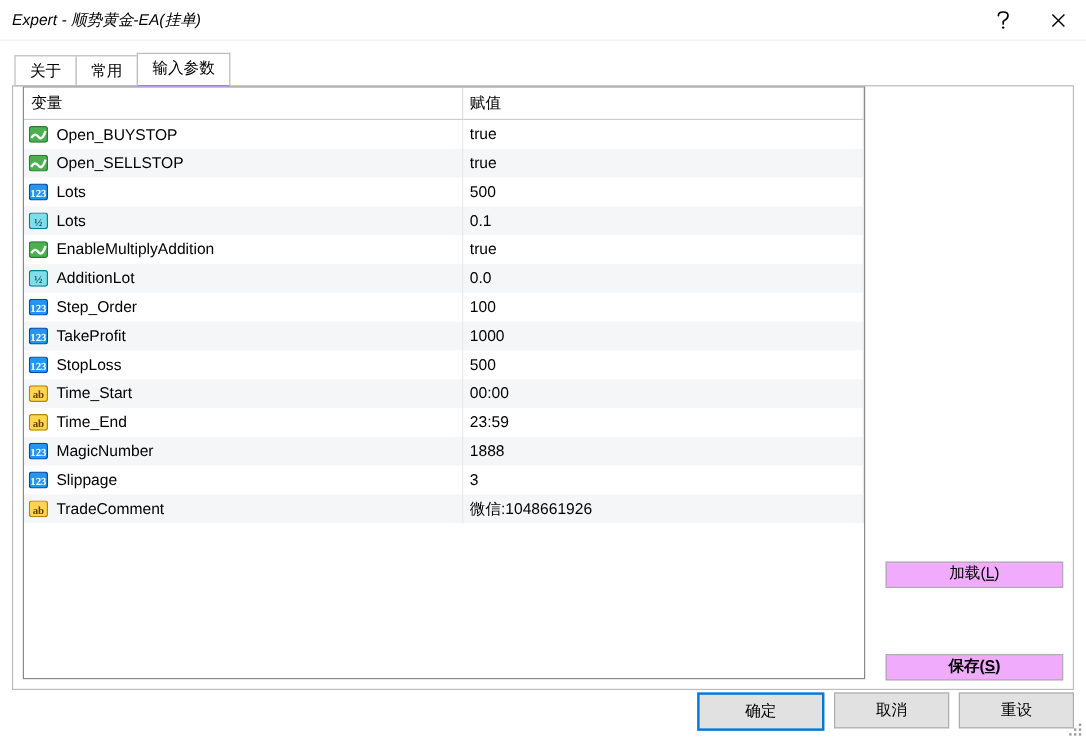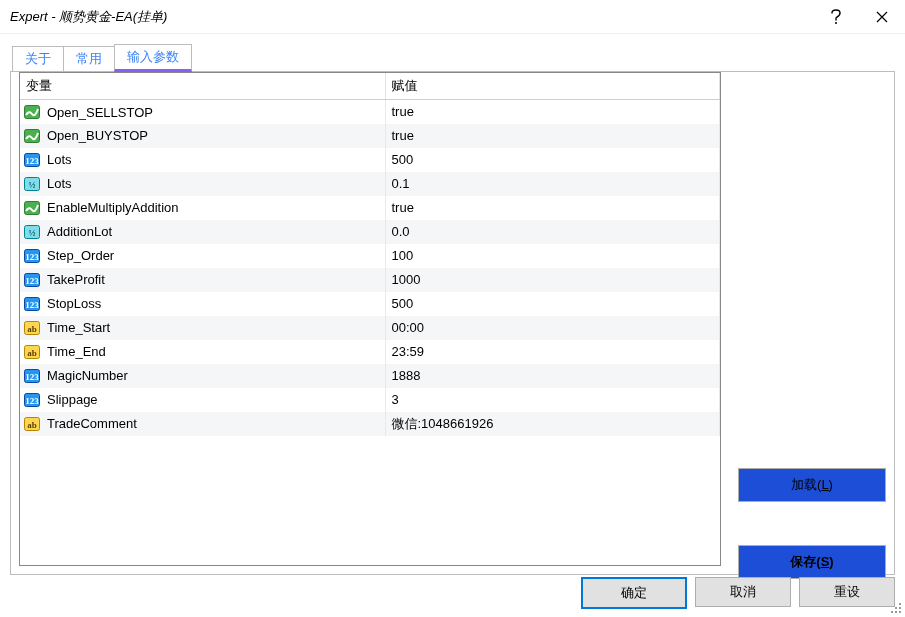--- a/index.html
+++ b/index.html
@@ -46,25 +46,25 @@
   }
   .tab {
     height: 26px;
     line-height: 24px;
     padding: 0 12px;
     border: 1px solid #bcbcbc;
     border-bottom: 1px solid #bcbcbc;
     background: #ffffff;
     margin-right: -1px;
     position: relative;
-    color: #3b82f6;
+    color: #000000;
   }
   .tab.active {
     height: 28px;
-    border-bottom: 3px solid #8b5cf6;
+    border-bottom: 1px solid #8b5cf6;
     z-index: 2;
     background: #ffffff;
   }
 
   
   .tab-page {
     border: 1px solid #bcbcbc;
     height: 504px;
     margin-top: -1px;
     padding: 8px;
@@ -113,24 +113,24 @@
   .col-val  { width: auto; }
 
   
   .glyph svg { display: block; }
 
   
   .side-btn {
     position: absolute;
     right: 8px;
     width: 148px;
-    height: 34px;
+    height: 22px;
     border: 1px solid #adadad;
-    background: #1d4ed8;
-    display: flex; align-items: center; justify-content: center;
+    background: #f0abfc;
+    display: flex; align-items: flex-start; justify-content: center;
     font-size: 13px;
   }
   .side-btn.load { top: 396px; }
   .side-btn.save { top: 473px; font-weight: bold; }
   .side-btn u { text-decoration: underline; }
 
   
   .dlg-buttons {
     position: absolute;
     right: 10px; bottom: 8px;
@@ -197,30 +197,30 @@
             <th>赋值</th>
           </tr>
         </thead>
         <tbody id="grid-body">
             <tr>
               <td class="varcell"><span class="glyph">
                   <svg width="16" height="14" viewBox="0 0 16 14">
                     <rect x="0.5" y="0.5" width="15" height="13" rx="2" fill="#4caf50" stroke="#2e7d32"></rect>
                     <path d="M2 10 Q5 5 8 9 Q11 13 14 4" fill="none" stroke="#fff" stroke-width="2"></path>
                   </svg>
-                </span><span class="varname">Open_SELLSTOP</span></td>
+                </span><span class="varname">Open_BUYSTOP</span></td>
               <td>true</td>
             </tr>
             <tr>
               <td class="varcell"><span class="glyph">
                   <svg width="16" height="14" viewBox="0 0 16 14">
                     <rect x="0.5" y="0.5" width="15" height="13" rx="2" fill="#4caf50" stroke="#2e7d32"></rect>
                     <path d="M2 10 Q5 5 8 9 Q11 13 14 4" fill="none" stroke="#fff" stroke-width="2"></path>
                   </svg>
-                </span><span class="varname">Open_BUYSTOP</span></td>
+                </span><span class="varname">Open_SELLSTOP</span></td>
               <td>true</td>
             </tr>
             <tr>
               <td class="varcell"><span class="glyph">
                   <svg width="16" height="14" viewBox="0 0 16 14">
                     <rect x="0.5" y="0.5" width="15" height="13" rx="2" fill="#2196f3" stroke="#0d47a1"></rect>
                     <text x="8" y="11" text-anchor="middle" font-size="9" font-family="Tahoma" fill="#fff" font-weight="bold">123</text>
                   </svg>
                 </span><span class="varname">Lots</span></td>
               <td>500</td>

